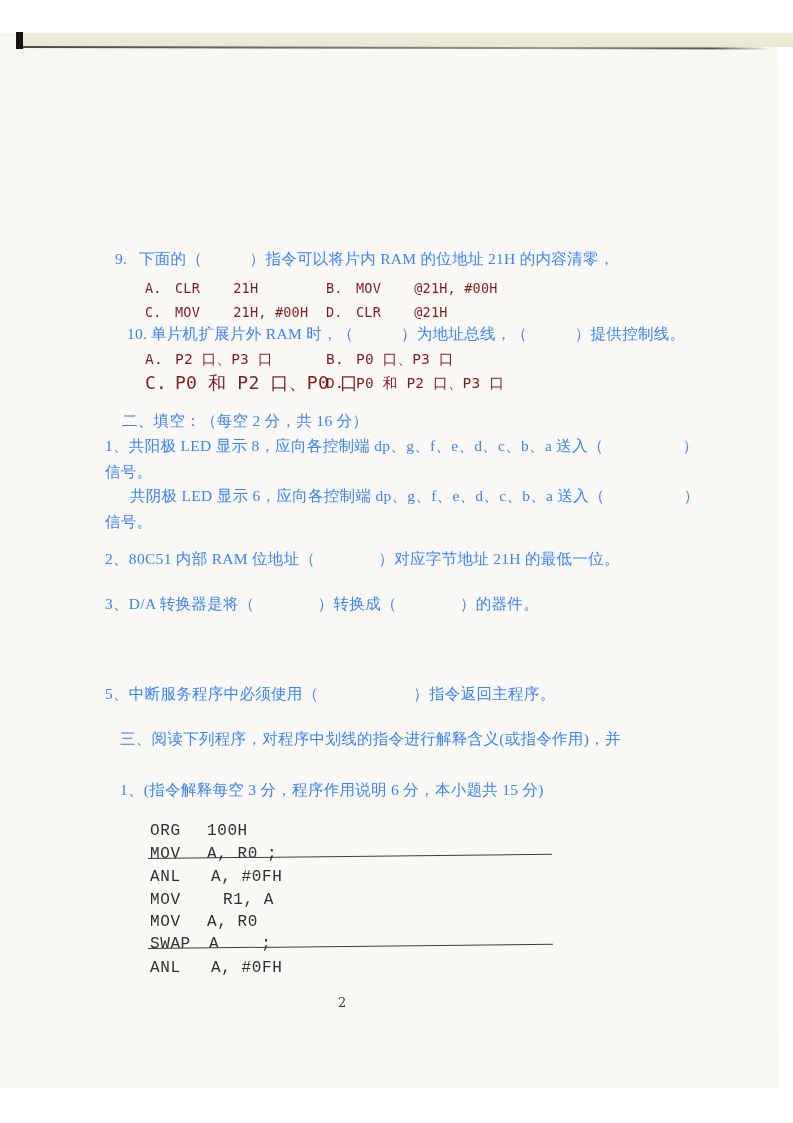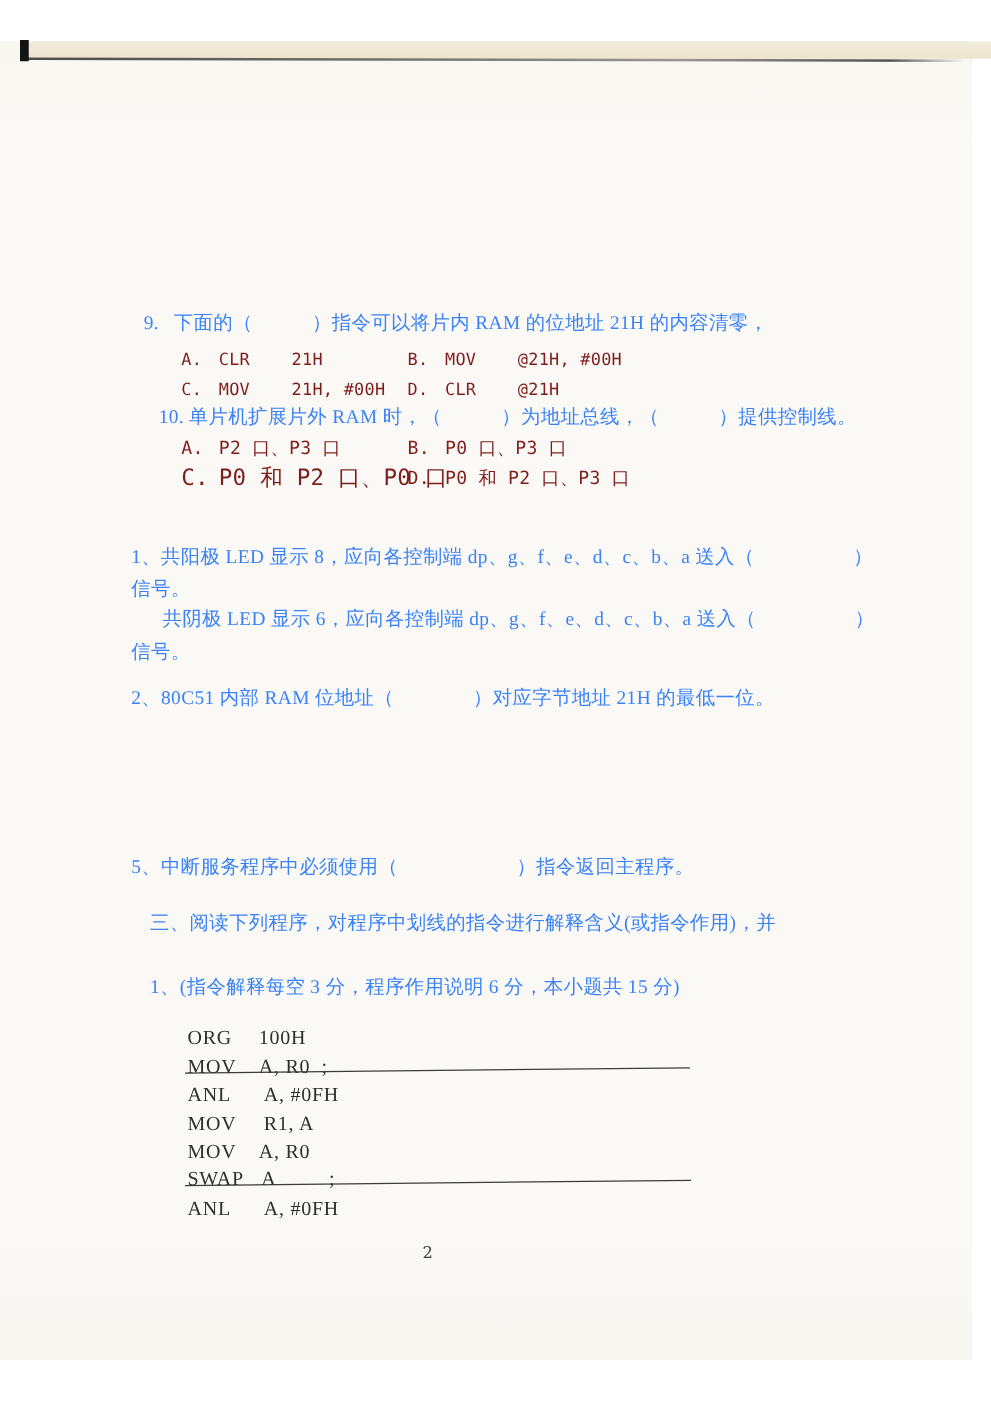--- a/index.html
+++ b/index.html
@@ -35,21 +35,21 @@
   }
   .qnum{display:inline-block;min-width:24px;}
   .mono{
     font-family:"DejaVu Sans Mono","Liberation Mono",monospace;
     font-size:13.5px;letter-spacing:0.2px;color:#7f1d1d;
   }
   .opt-label{display:inline-block;width:30px;}
   .col2{left:326px;}
   
   .code{
-    font-family:Liberation Serif, serif;
+    font-family:Liberation Mono, monospace;
     font-size:16px;letter-spacing:0.6px;color:#2f2f2f;white-space:pre;
   }
   .op{display:inline-block;width:57px;}
   .args{display:inline-block;}
   .semi{display:inline-block;}
   .rule{
     position:absolute;height:1.4px;background:#3c3c3a;
     transform:rotate(-0.6deg);transform-origin:left center;
   }
   .pageno{
@@ -72,34 +72,36 @@
   <div class="line mono col2" style="top:278px;"><span class="opt-label">B.</span><span>MOV    @21H, #00H</span></div>
   <div class="line mono" style="top:302px;left:145px;"><span class="opt-label">C.</span><span>MOV    21H, #00H</span></div>
   <div class="line mono col2" style="top:302px;"><span class="opt-label">D.</span><span>CLR    @21H</span></div>
 
   <div class="line" style="top:324px;left:110px;margin-left:17px;"><span class="qnum">10.</span><span>单片机扩展片外 RAM 时，（　　　）为地址总线，（　　　）提供控制线。</span></div>
   <div class="line mono" style="top:349px;left:145px;font-size:14.5px;"><span class="opt-label">A.</span><span>P2 口、P3 口</span></div>
   <div class="line mono col2" style="top:349px;font-size:14.5px;"><span class="opt-label">B.</span><span>P0 口、P3 口</span></div>
   <div class="line mono" style="top:373px;left:145px;font-size:18px;"><span class="opt-label">C.</span><span>P0 和 P2 口、P0 口</span></div>
   <div class="line mono col2" style="top:373px;font-size:14.5px;"><span class="opt-label">D.</span><span>P0 和 P2 口、P3 口</span></div>
 
+  <div class="line" style="top:411px;left:122px;">二、填空：（每空 2 分，共 16 分）</div>
   <div class="line" style="top:436px;left:105px;">1、共阳极 LED 显示 8，应向各控制端 dp、g、f、e、d、c、b、a 送入（　　　　　）</div>
   <div class="line" style="top:462px;left:105px;">信号。</div>
   <div class="line" style="top:486px;left:130px;">共阴极 LED 显示 6，应向各控制端 dp、g、f、e、d、c、b、a 送入（　　　　　）</div>
   <div class="line" style="top:512px;left:105px;">信号。</div>
   <div class="line" style="top:549px;left:105px;">2、80C51 内部 RAM 位地址（　　　　）对应字节地址 21H 的最低一位。</div>
+  <div class="line" style="top:594px;left:105px;">3、D/A 转换器是将（　　　　）转换成（　　　　）的器件。</div>
   <div class="line" style="top:684px;left:105px;">5、中断服务程序中必须使用（　　　　　　）指令返回主程序。</div>
 
   <div class="line" style="top:729px;left:120px;">三、阅读下列程序，对程序中划线的指令进行解释含义(或指令作用)，并</div>
   <div class="line" style="top:780px;left:120px;">1、(指令解释每空 3 分，程序作用说明 6 分，本小题共 15 分)</div>
 
   <div class="line code" style="top:821px;left:150px;"><span class="op">ORG</span><span class="args">100H</span></div>
   <div class="line code" style="top:844px;left:150px;"><span class="op">MOV</span><span class="args">A, R0</span><span class="semi" style="margin-left:9px;">;</span></div>
   <div class="line code" style="top:867px;left:150px;"><span class="op">ANL</span><span class="args" style="margin-left:4px;">A, #0FH</span></div>
-  <div class="line code" style="top:890px;left:150px;"><span class="op">MOV</span><span class="args" style="margin-left:4px;">R1, A</span></div>
+  <div class="line code" style="top:890px;left:150px;"><span class="op">MOV</span><span class="args" style="margin-left:16px;">R1, A</span></div>
   <div class="line code" style="top:912px;left:150px;"><span class="op">MOV</span><span class="args">A, R0</span></div>
   <div class="line code" style="top:934px;left:150px;"><span class="op">SWAP</span><span class="args" style="margin-left:2px;">A</span><span class="semi" style="margin-left:42px;">;</span></div>
   <div class="line code" style="top:958px;left:150px;"><span class="op">ANL</span><span class="args" style="margin-left:4px;">A, #0FH</span></div>
 
   <div class="rule" style="top:858px;left:148px;width:404px;"></div>
   <div class="rule" style="top:948px;left:148px;width:405px;"></div>
 
   <div class="pageno" style="top:995px;left:338px;">2</div>
 
 </div>

